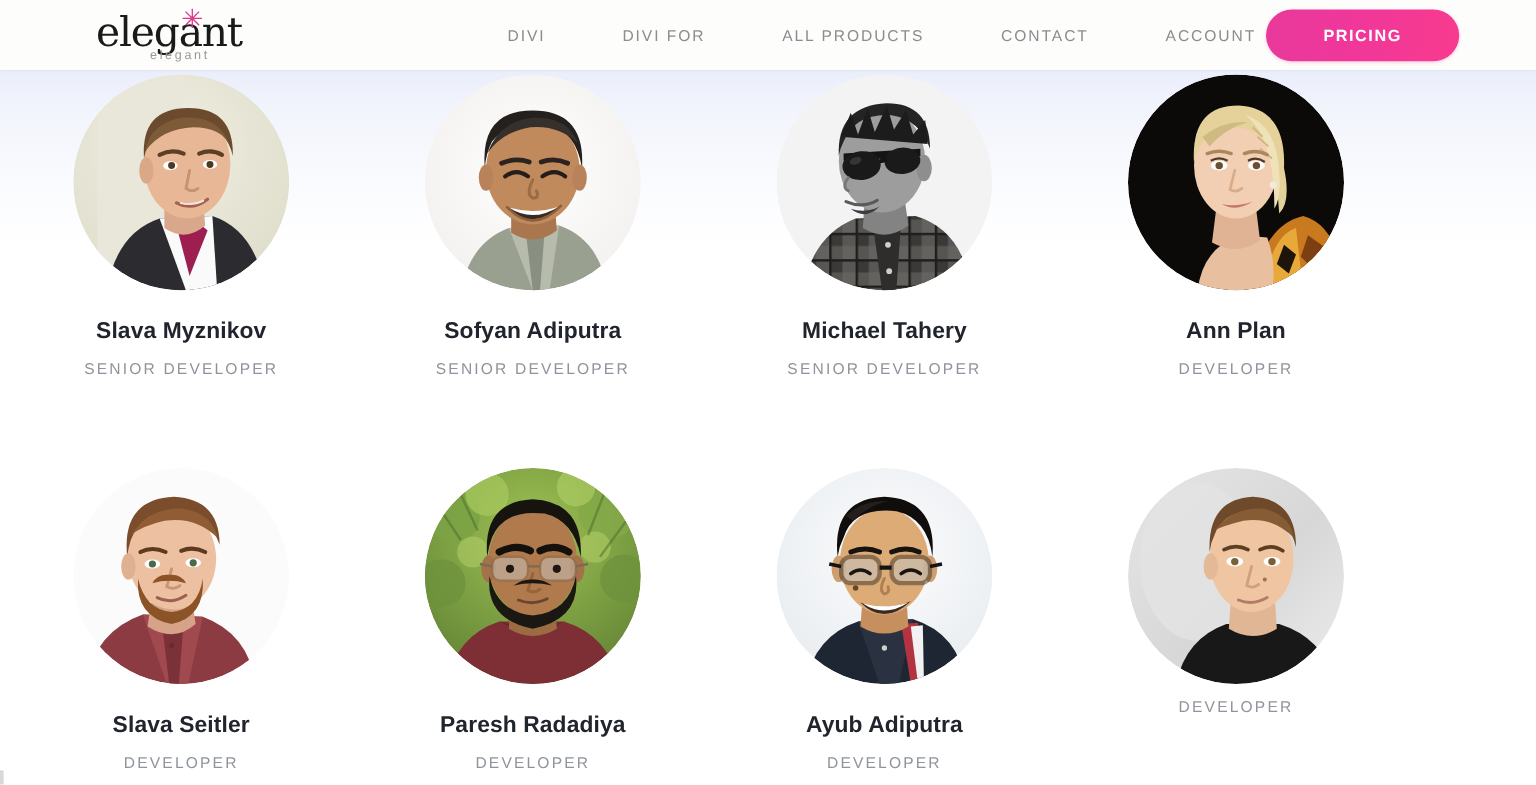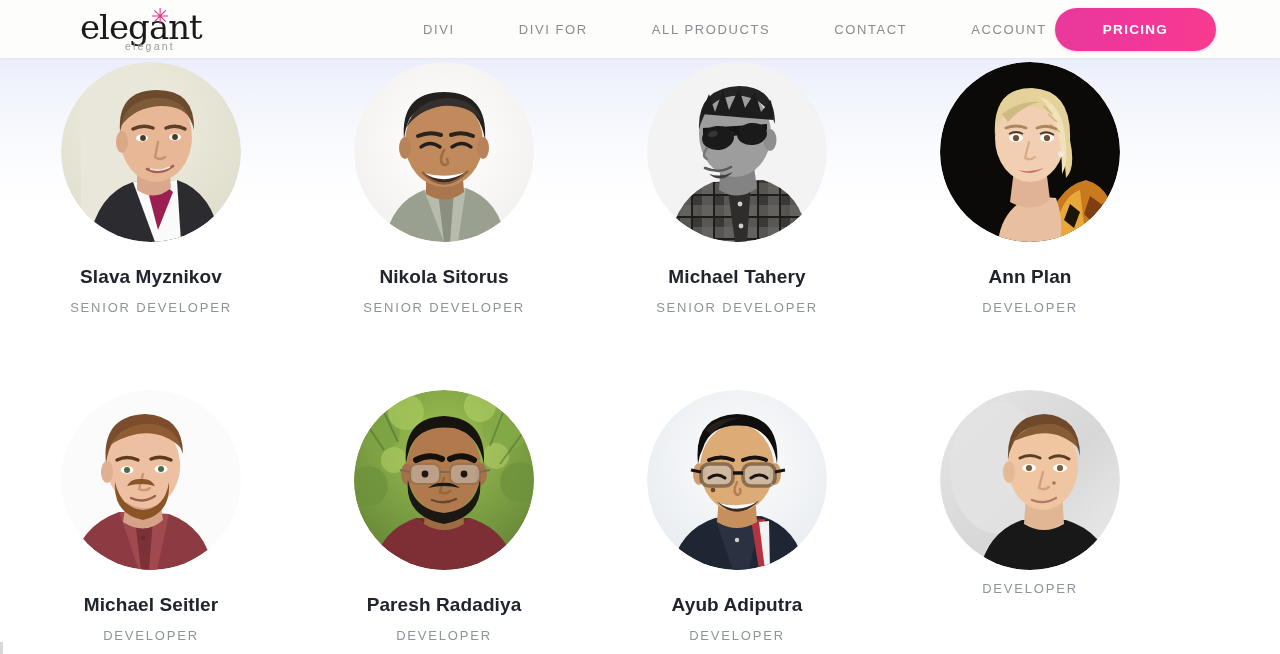--- a/index.html
+++ b/index.html
@@ -295,21 +295,21 @@
               <path d="M98 85 Q108 78 117 85" stroke="#241d1a" stroke-width="3.4" fill="none" stroke-linecap="round"></path>
 
               <path d="M90 88 Q84 100 90 103 Q96 103 93 97" stroke="#9c6c42" stroke-width="2.6" fill="none" stroke-linecap="round"></path>
 
               <path d="M68 110 Q90 132 114 109 Q92 120 68 110 Z" fill="#3a2a24"></path>
               <path d="M70 111 Q90 124 112 110 Q91 117 70 111 Z" fill="#ffffff"></path>
               <path d="M68 110 Q90 134 114 109" stroke="#8c5f3c" stroke-width="2" fill="none"></path>
             </g>
           </svg>
         </div>
-        <div class="member-name">Nikola Sitorus</div>
+        <div class="member-name">Sofyan Adiputra</div>
         <div class="member-role">SENIOR DEVELOPER</div>
       </div>
 
       <div class="team-card c2">
         <div class="avatar">
           <svg viewBox="0 0 180 180" xmlns="http://www.w3.org/2000/svg">
             <defs>
               <clipPath id="clipC">
                   <circle cx="90" cy="90" r="90"></circle>
                 </clipPath>
@@ -445,21 +445,21 @@
 
               <path d="M82 84 L78 99 Q84 102 89 98" stroke="#cc9476" stroke-width="2.4" fill="none" stroke-linecap="round"></path>
 
               <path d="M54 92 Q52 124 82 130 Q110 124 108 92 Q104 118 82 120 Q60 118 54 92 Z" fill="#8a5427"></path>
               <path d="M66 96 Q70 88 80 89 Q90 88 94 96 Q80 92 66 96 Z" fill="#8a5427"></path>
 
               <path d="M70 108 Q82 114 94 106" stroke="#9d5f4e" stroke-width="2.4" fill="none" stroke-linecap="round"></path>
             </g>
           </svg>
         </div>
-        <div class="member-name">Michael Seitler</div>
+        <div class="member-name">Slava Seitler</div>
         <div class="member-role">DEVELOPER</div>
       </div>
 
       <div class="team-card r2c1">
         <div class="avatar">
           <svg viewBox="0 0 180 180" xmlns="http://www.w3.org/2000/svg">
             <defs>
               <clipPath id="clipF">
                   <circle cx="90" cy="90" r="90"></circle>
                 </clipPath>

